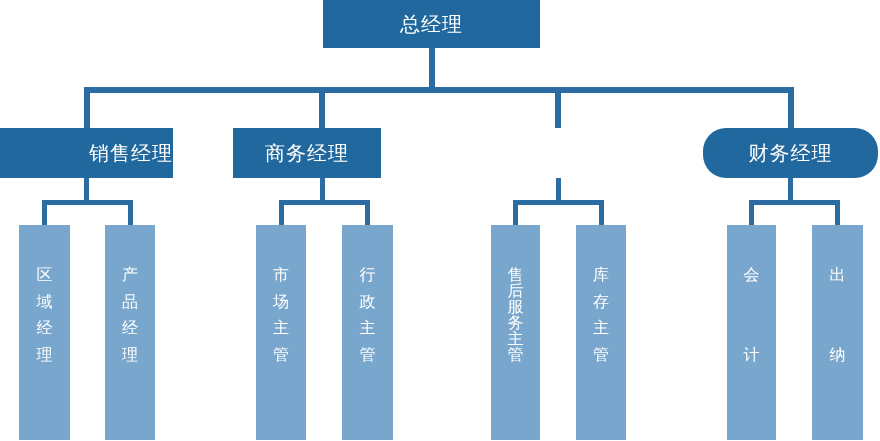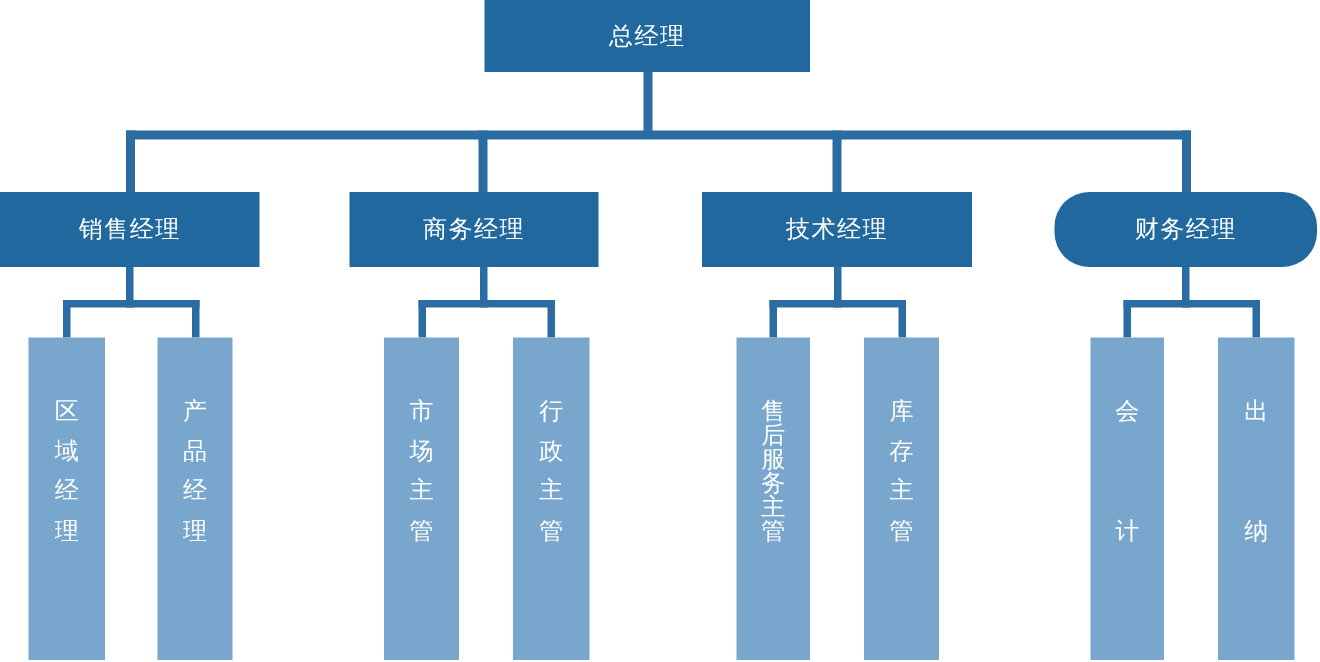--- a/index.html
+++ b/index.html
@@ -22,21 +22,21 @@
   .root-node, .mgr-node {
     background: var(--box-dark, #21689E);
     display: flex;
     align-items: center;
     justify-content: center;
   }
   .root-node { left: 323px; top: 0; width: 217px; height: 48px; }
   .mgr-node  { top: 128px; height: 50px; }
 
   .hlabel {
-    font-size: 16px;
+    font-size: 20px;
     letter-spacing: 1px;
     color: var(--text, #ffffff);
     white-space: nowrap;
   }
 
   .leaf-node {
     background: var(--box-light, #78A6CD);
     top: 225px;
     height: 215px;
   }
@@ -88,28 +88,25 @@
 
   <div class="conn" style="left:788px; top:178px; width:5px; height:27px;"></div>
   <div class="conn" style="left:749px; top:200px; width:91px; height:5px;"></div>
   <div class="conn" style="left:749px; top:200px; width:5px; height:25px;"></div>
   <div class="conn" style="left:835px; top:200px; width:5px; height:25px;"></div>
 
   <div class="node root-node">
     <span class="hlabel">总经理</span>
   </div>
 
-  <div class="node mgr-node" style="left:0px; width:173px;">
+  <div class="node mgr-node" style="left:0px; width:173px;justify-content:flex-end;">
     <span class="hlabel">销售经理</span>
   </div>
-  <div class="node mgr-node" style="left:233px; width:166px;">
+  <div class="node mgr-node" style="left:233px; width:148px;">
     <span class="hlabel">商务经理</span>
-  </div>
-  <div class="node mgr-node" style="left:468px; width:180px;">
-    <span class="hlabel">技术经理</span>
   </div>
   <div class="node mgr-node" style="left:703px; width:175px;border-radius:23px;">
     <span class="hlabel">财务经理</span>
   </div>
 
   <div class="node leaf-node" style="left:19px; width:51px;">
     <div class="vlabel">
         <span>区</span>
         <span>域</span>
         <span>经</span>

